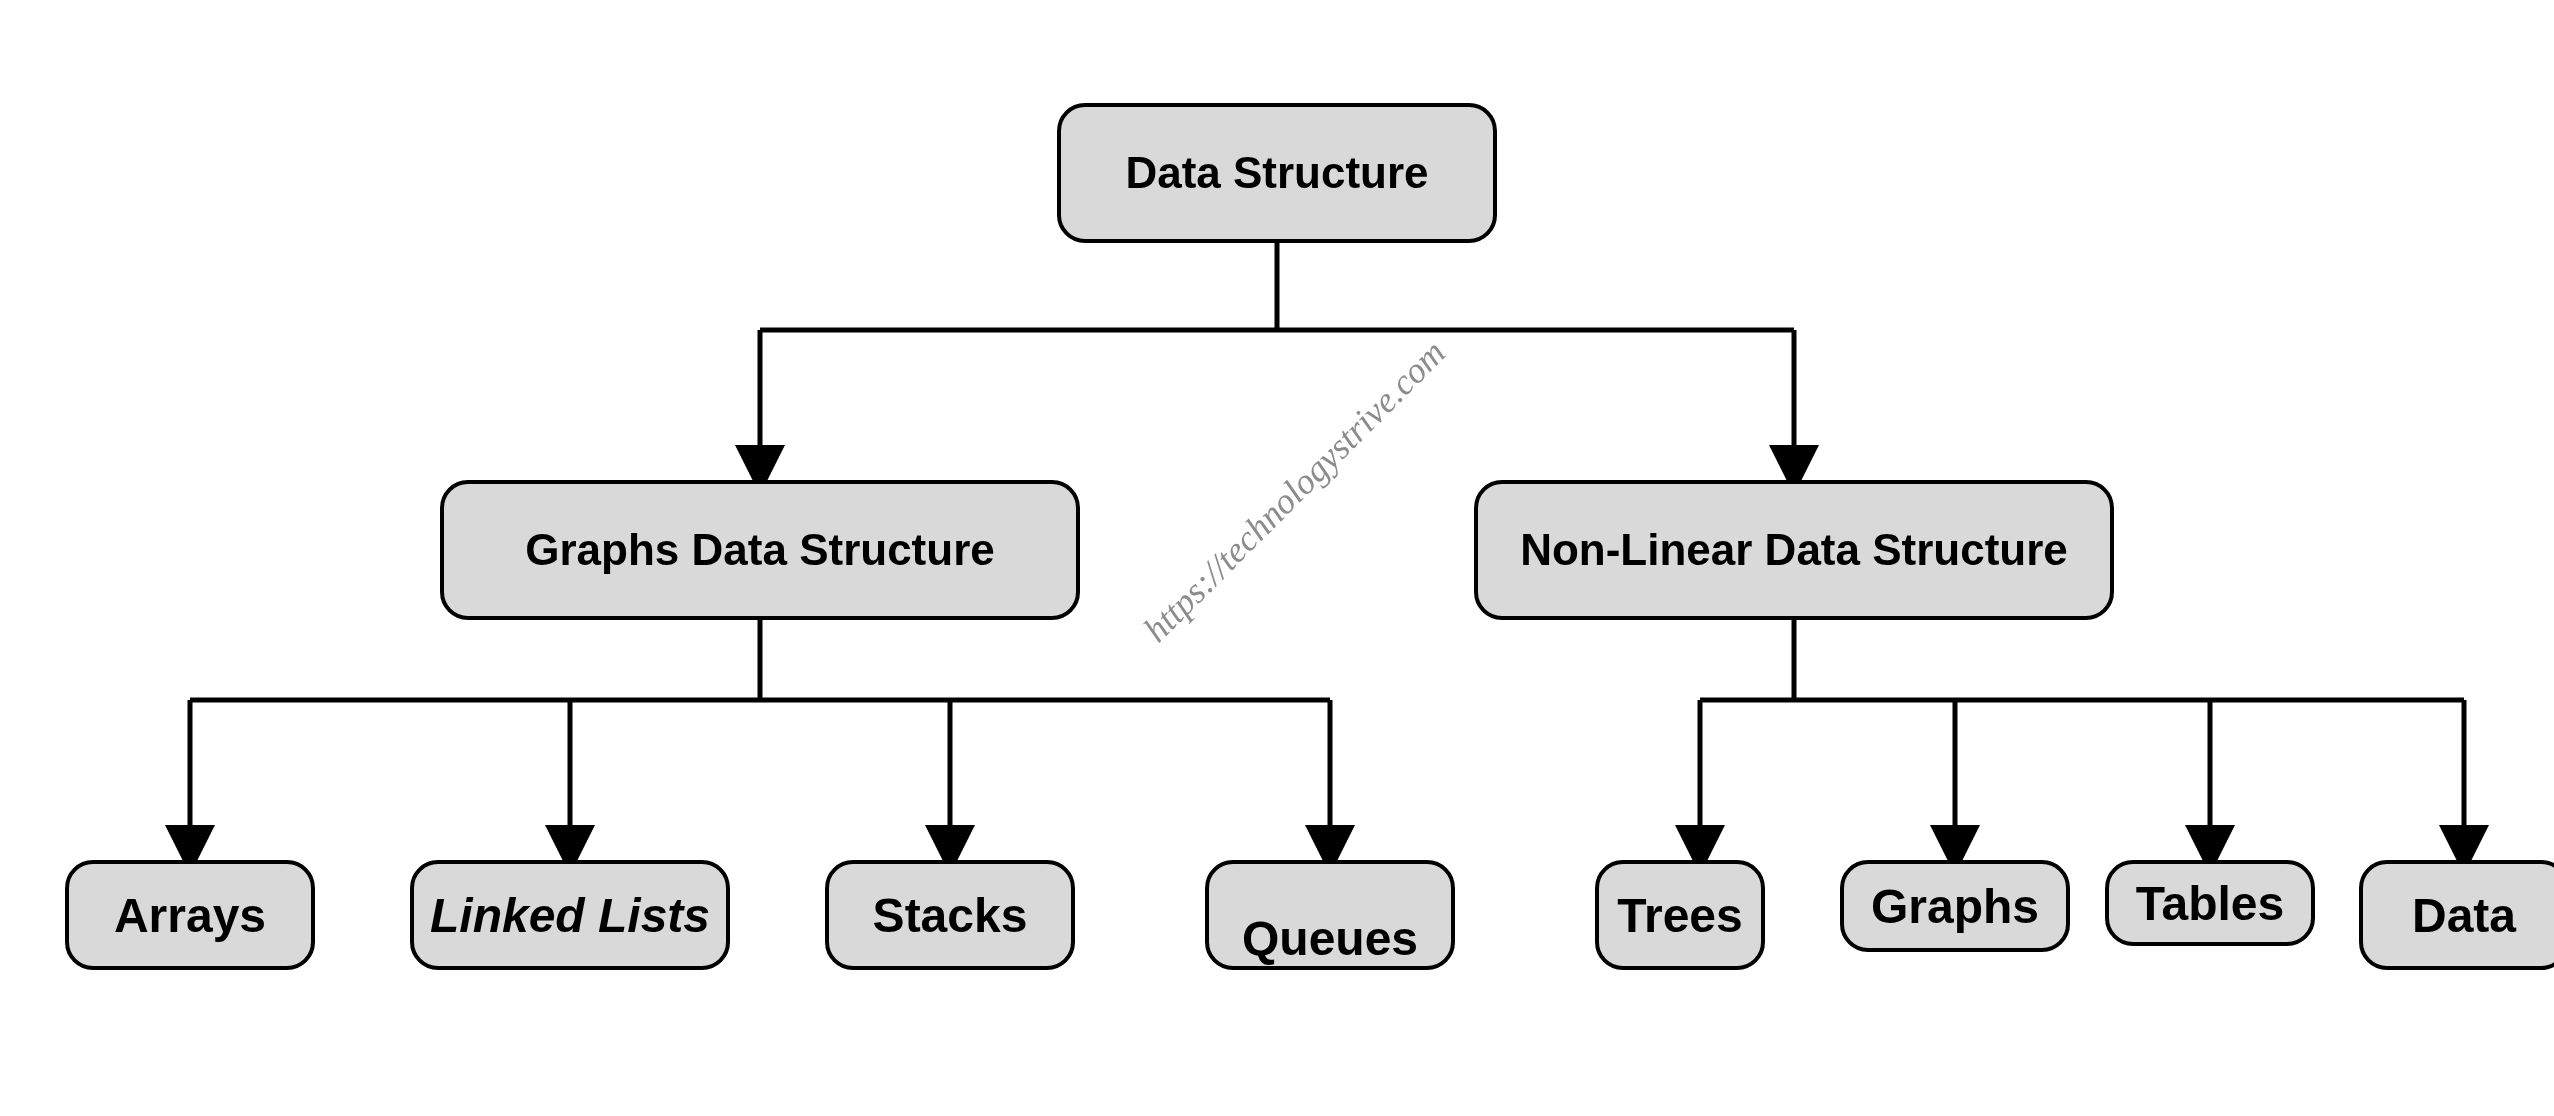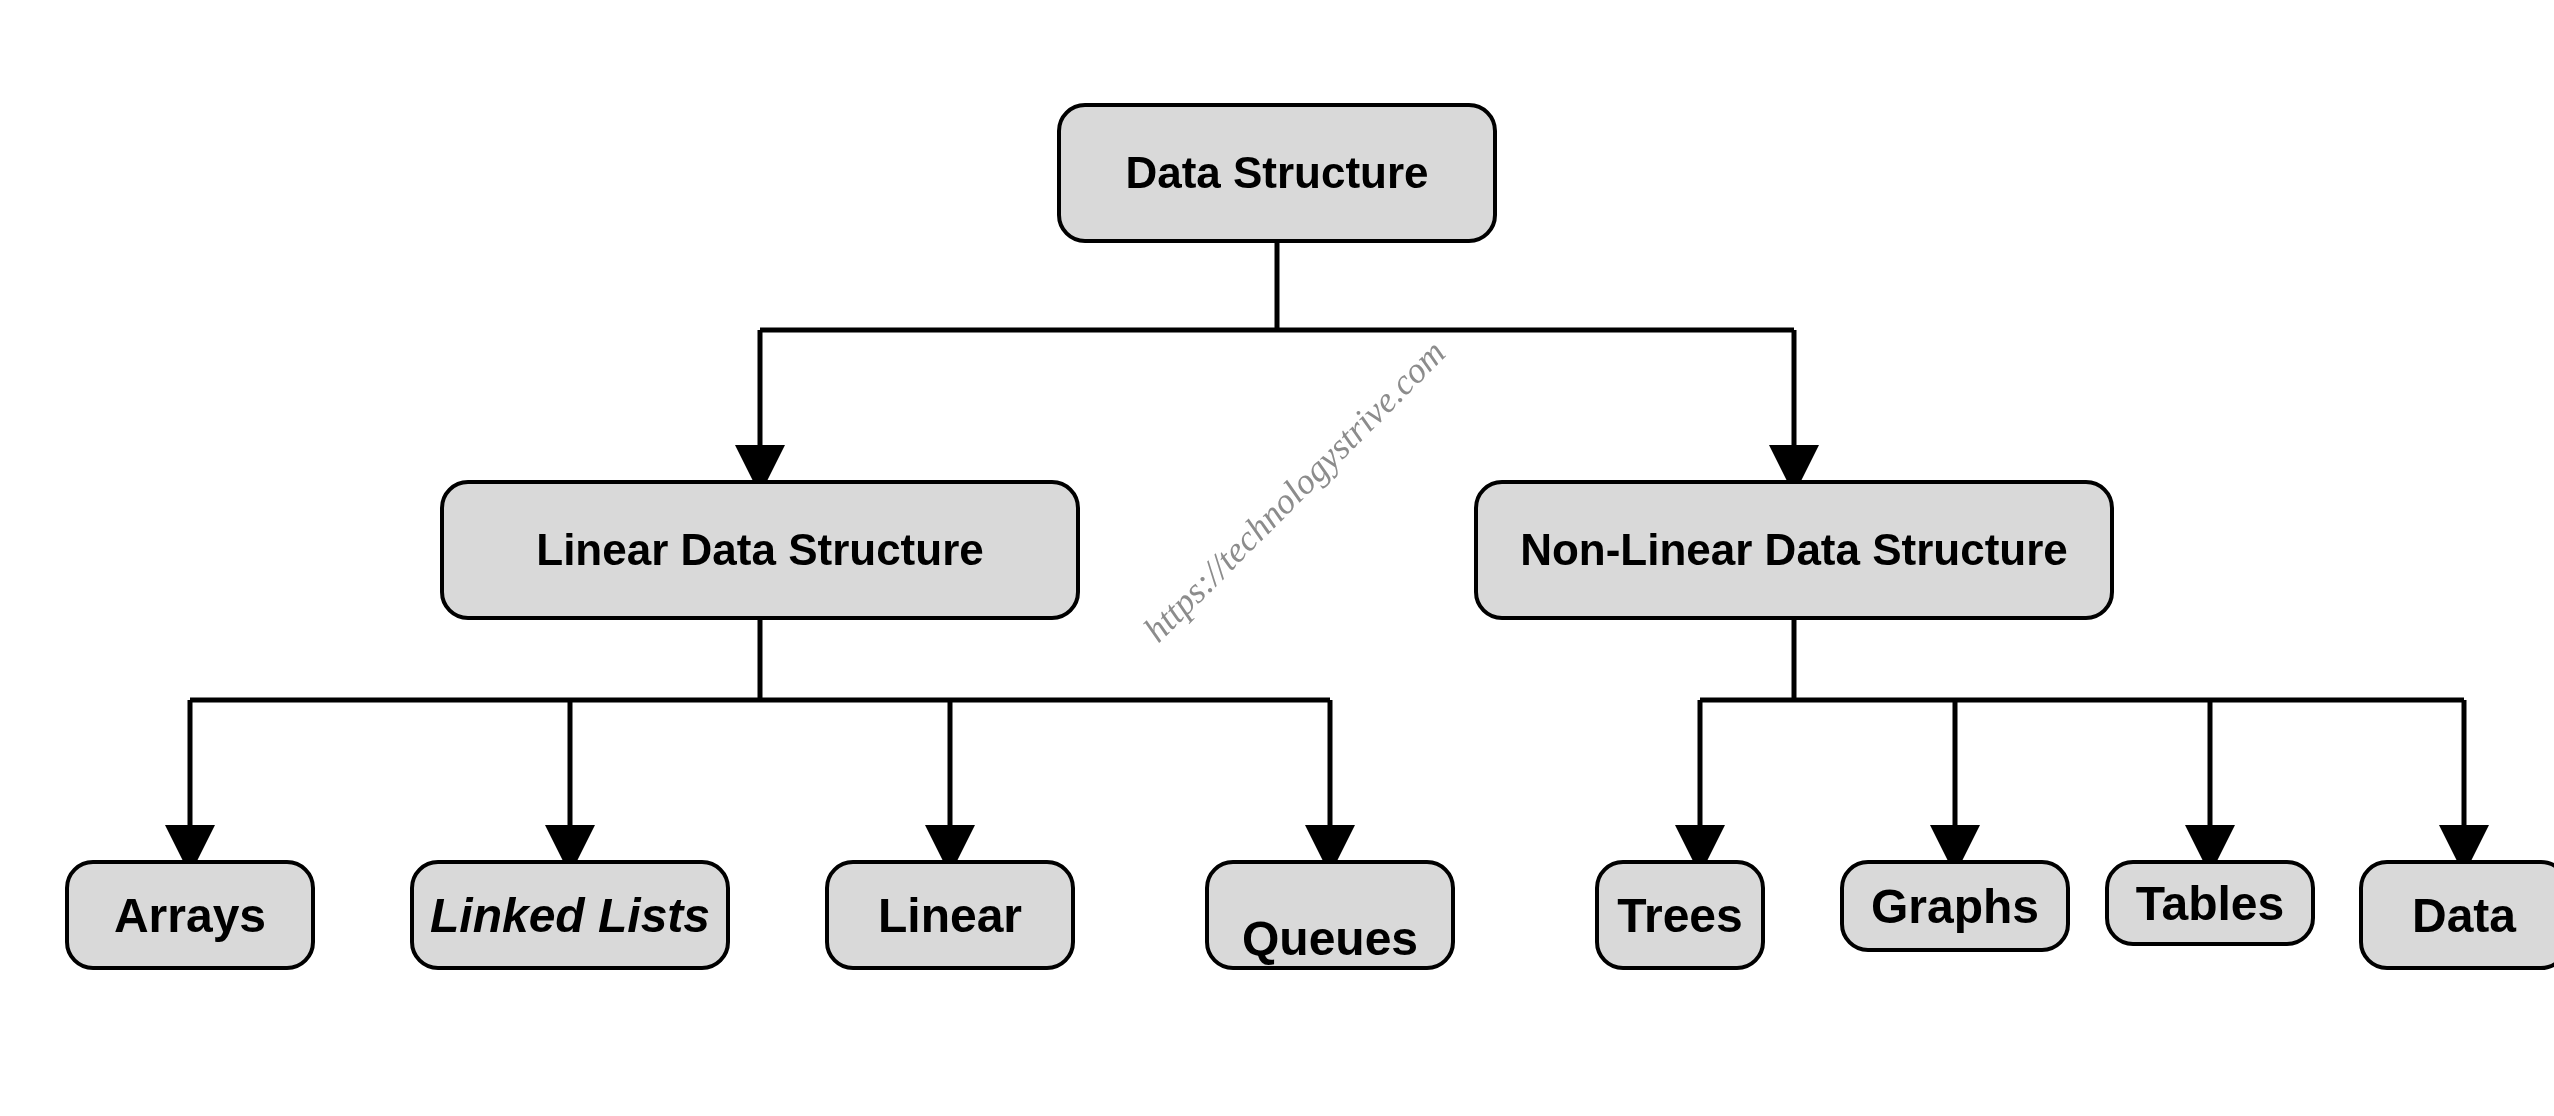--- a/index.html
+++ b/index.html
@@ -72,34 +72,34 @@
       <path d="M2210 700 V 850" marker-end="url(#arrow)"></path>
       <path d="M2464 700 V 850" marker-end="url(#arrow)"></path>
     </g>
   </svg>
 
   <div class="node lvl0" style="left:1057px; top:103px; width:440px; height:140px;">
     <span>Data Structure</span>
   </div>
 
   <div class="node lvl1" style="left:440px; top:480px; width:640px; height:140px;">
-    <span>Linear Data Structure</span>
+    <span>Graphs Data Structure</span>
   </div>
   <div class="node lvl1" style="left:1474px; top:480px; width:640px; height:140px;">
     <span>Non-Linear Data Structure</span>
   </div>
 
   <div class="node lvl2" style="left:65px;  top:860px; width:250px; height:110px;">
     <span>Arrays</span>
   </div>
   <div class="node lvl2" style="left:410px; top:860px; width:320px; height:110px;font-style:italic;">
     <span>Linked Lists</span>
   </div>
   <div class="node lvl2" style="left:825px; top:860px; width:250px; height:110px;">
-    <span>Linear</span>
+    <span>Stacks</span>
   </div>
   <div class="node lvl2" style="left:1205px; top:860px; width:250px; height:110px;align-items:flex-end;">
     <span>Queues</span>
   </div>
 
   <div class="node lvl2" style="left:1595px; top:860px; width:170px; height:110px;">
     <span>Trees</span>
   </div>
   <div class="node lvl2" style="left:1840px; top:860px; width:230px; height:92px;">
     <span>Graphs</span>

